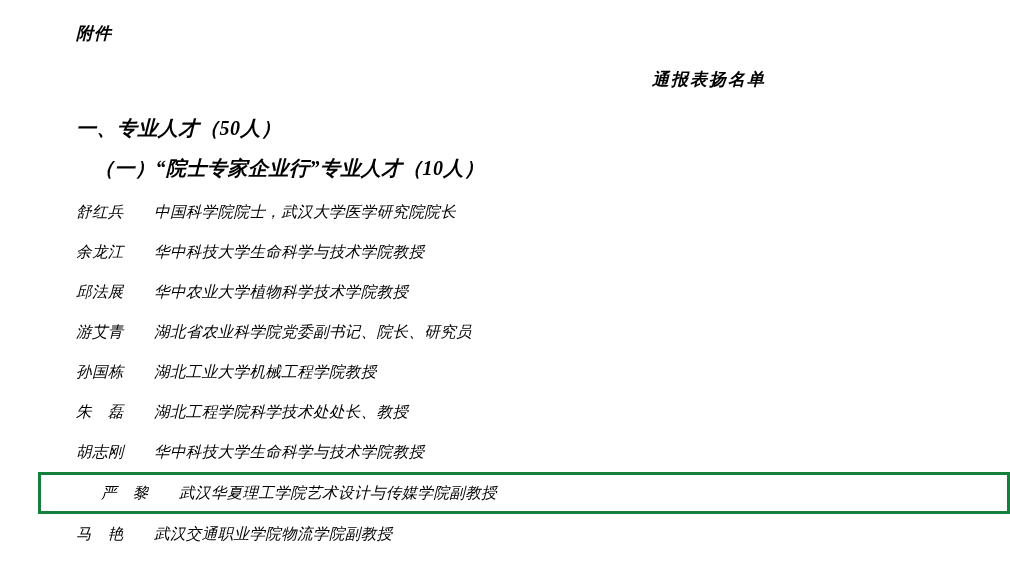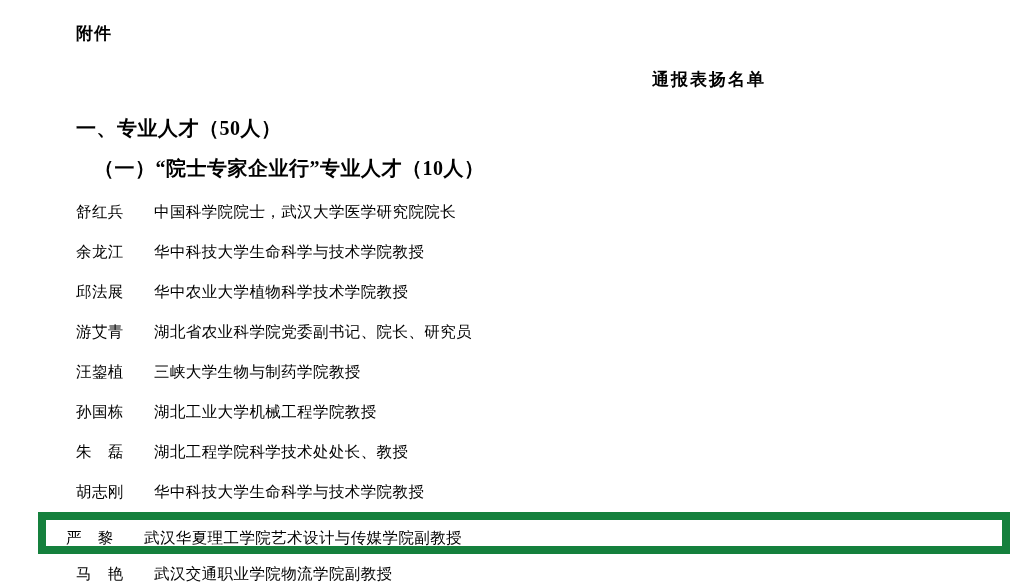--- a/index.html
+++ b/index.html
@@ -13,20 +13,21 @@
     font-family: "Liberation Serif", "DejaVu Serif", serif;
     color: #000000;
     overflow: hidden;
   }
   .page {
     position: relative;
     width: 866px;
     height: 583px;
     box-sizing: border-box;
     padding: 16px 40px 0 76px;
+    font-style: italic;
   }
   .attachment-label {
     font-size: 17px;
     font-weight: bold;
     letter-spacing: 1px;
     margin: 6px 0 0 0;
     line-height: 24px;
   }
   .doc-title {
     font-size: 17px;
@@ -67,23 +68,23 @@
     width: 78px;
     flex: 0 0 78px;
     white-space: pre;
   }
   .entry-desc {
     flex: 1 1 auto;
     white-space: nowrap;
   }
   .entry-row.highlighted {
     box-sizing: border-box;
-    border: 8px solid #15803d;
+    border: 3px solid #15803d;
     margin-left: -38px;
-    padding-left: 20px;
+    padding-left: 60px;
     padding-right: 8px;
     width: 972px;
     height: 42px;
     line-height: 36px;
   }
 </style>
 </head>
 <body>
 
 <div class="page">
@@ -107,24 +108,20 @@
     </div>
     <div class="entry-row">
       <span class="entry-name">邱法展</span>
       <span class="entry-desc">华中农业大学植物科学技术学院教授</span>
     </div>
     <div class="entry-row">
       <span class="entry-name">游艾青</span>
       <span class="entry-desc">湖北省农业科学院党委副书记、院长、研究员</span>
     </div>
     <div class="entry-row">
-      <span class="entry-name">汪鋆植</span>
-      <span class="entry-desc">三峡大学生物与制药学院教授</span>
-    </div>
-    <div class="entry-row">
       <span class="entry-name">孙国栋</span>
       <span class="entry-desc">湖北工业大学机械工程学院教授</span>
     </div>
     <div class="entry-row">
       <span class="entry-name">朱　磊</span>
       <span class="entry-desc">湖北工程学院科学技术处处长、教授</span>
     </div>
     <div class="entry-row">
       <span class="entry-name">胡志刚</span>
       <span class="entry-desc">华中科技大学生命科学与技术学院教授</span>

